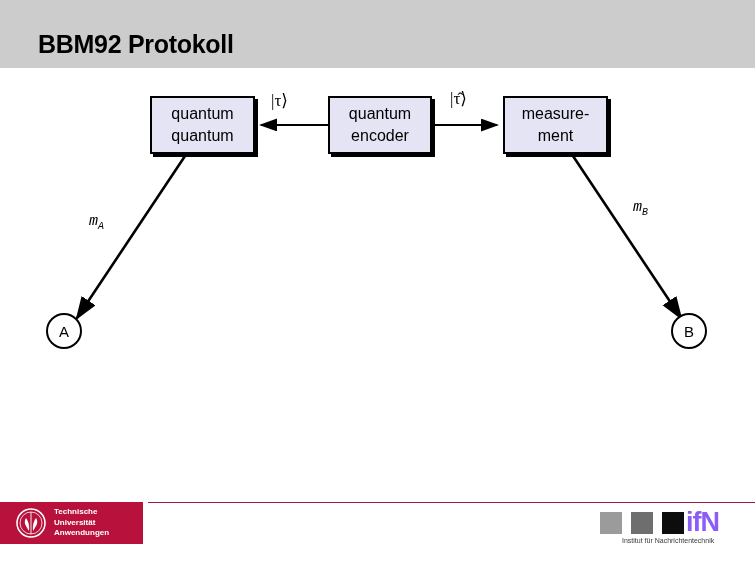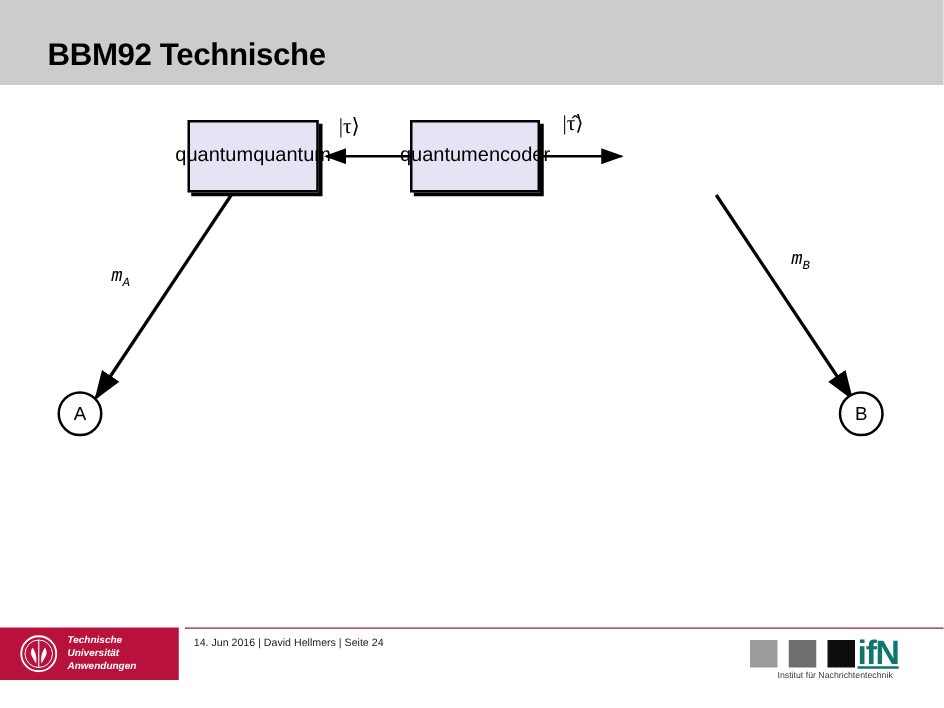--- a/index.html
+++ b/index.html
@@ -25,22 +25,22 @@
   #diagram{
     position:absolute;left:0;top:68px;width:755px;height:420px;
   }
   #diagram svg{position:absolute;left:0;top:0;}
   .node-box{
     position:absolute;
     background:#e4e4f4;
     border:2.5px solid #000000;
     box-shadow:3px 3px 0 #000000;
     box-sizing:border-box;
-    display:flex;flex-direction:row;
-    align-items:center;justify-content:center;
+    display:flex;flex-direction:column;
+    justify-content:center;
     font-size:16px;color:#000000;line-height:1.35;
     font-family:"Liberation Sans", sans-serif;
   }
   .node-box span{display:block;text-align:center;white-space:nowrap;}
   #box-encoder{left:150px;top:28px;width:105px;height:58px;}
   #box-source {left:328px;top:28px;width:104px;height:58px;}
   #box-measure{left:503px;top:28px;width:105px;height:58px;}
 
   .ket-label{
     position:absolute;font-size:17px;color:#000000;
@@ -78,53 +78,52 @@
     background:#b8123c;
   }
   #tu-seal{
     position:absolute;left:16px;top:6px;width:30px;height:30px;
   }
   #tu-logo-text{
     position:absolute;left:54px;top:5px;
     color:#ffffff;font-size:8px;font-weight:bold;line-height:1.32;
     font-family:"Liberation Sans", sans-serif;
   }
-  #tu-logo-text span{display:block;white-space:nowrap;font-style:italic;}
+  #tu-logo-text span{display:block;white-space:nowrap;}
   #footer-text{
     position:absolute;left:155px;top:508px;
     font-size:8.5px;color:#1a1a1a;line-height:1.55;
     font-family:"Liberation Sans", sans-serif;
   }
   #footer-text span{display:block;white-space:nowrap;}
 
   #ifn-logo{
     position:absolute;left:600px;top:512px;width:150px;height:40px;
   }
   .ifn-sq{position:absolute;top:0;width:22px;height:22px;}
   #ifn-sq-1{left:0px;background:#9b9b9b;}
   #ifn-sq-2{left:31px;background:#6e6e6e;}
   #ifn-sq-3{left:62px;background:#0d0d0d;}
   #ifn-word{
     position:absolute;left:86px;top:-3px;
-    font-size:27px;font-weight:bold;color:#0f766e;
+    font-size:27px;font-weight:bold;color:#8b5cf6;
     letter-spacing:-1px;line-height:1;
     font-family:"Liberation Sans", sans-serif;
-    text-decoration:underline;
   }
   #ifn-sub{
     position:absolute;left:22px;top:25px;
     font-size:7px;color:#3a3a3a;white-space:nowrap;
     font-family:"Liberation Sans", sans-serif;
   }
 </style>
 </head>
 <body>
 
 <div id="header-band"></div>
-<div id="page-title">BBM92 Technische</div>
+<div id="page-title">BBM92 Protokoll</div>
 
 <div id="diagram">
 
   <svg width="755" height="420">
     <defs>
       <marker id="arrowhead" markerWidth="9" markerHeight="9" refX="8" refY="3.2" orient="auto" markerUnits="strokeWidth">
         <path d="M0,0 L9,3.2 L0,6.4 z" fill="#000000"></path>
       </marker>
     </defs>
 
@@ -140,20 +139,24 @@
   <div class="node-box" id="box-encoder">
     <span>quantum</span>
     <span>quantum</span>
   </div>
 
   <div class="node-box" id="box-source">
     <span>quantum</span>
     <span>encoder</span>
   </div>
 
+  <div class="node-box" id="box-measure">
+    <span>measure-</span>
+    <span>ment</span>
+  </div>
 
   <div class="ket-label" id="ket-tau">|τ⟩</div>
   <div class="ket-label" id="ket-tau-hat">|τ̂⟩</div>
 
   <div class="m-label" id="m-a"><span>m</span><sub>A</sub></div>
 
   <div class="m-label" id="m-b"><span>m</span><sub>B</sub></div>
 
   <div class="endpoint-circle" id="circle-a">A</div>
   <div class="endpoint-circle" id="circle-b">B</div>
@@ -172,21 +175,20 @@
     <circle cx="30" cy="30" r="28" fill="none" stroke="#ffffff" stroke-width="1" stroke-dasharray="2 3"></circle>
   </svg>
   <div id="tu-logo-text">
     <span>Technische</span>
     <span>Universität</span>
     <span>Anwendungen</span>
   </div>
 </div>
 
 <div id="footer-text">
-  <span>14. Jun 2016 | David Hellmers | Seite 24</span>
 </div>
 
 <div id="ifn-logo">
   <div class="ifn-sq" id="ifn-sq-1"></div>
   <div class="ifn-sq" id="ifn-sq-2"></div>
   <div class="ifn-sq" id="ifn-sq-3"></div>
   <div id="ifn-word">ifN</div>
   <div id="ifn-sub">Institut für Nachrichtentechnik</div>
 </div>
 

